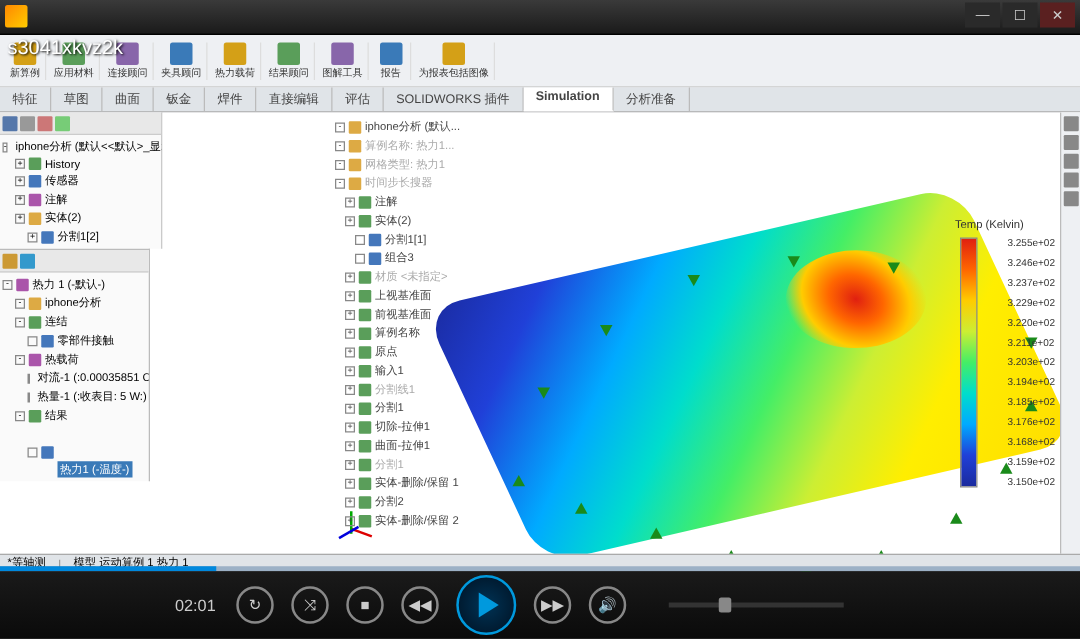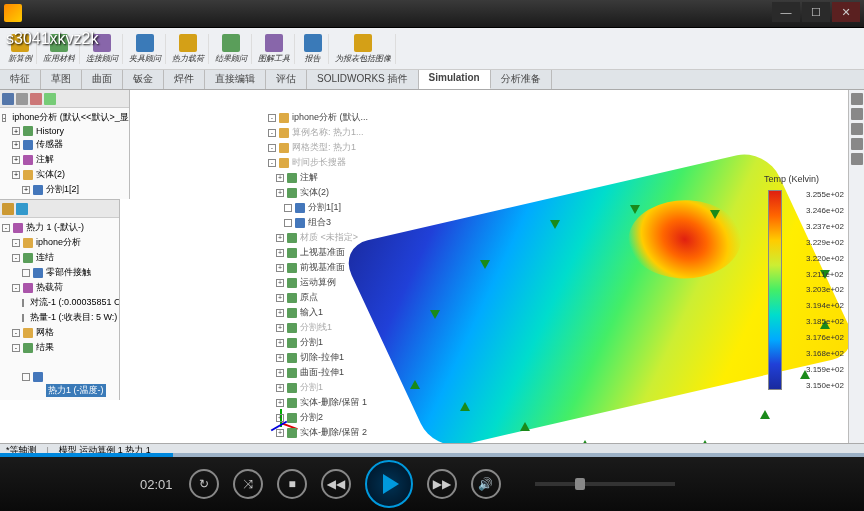--- a/index.html
+++ b/index.html
@@ -11,21 +11,21 @@
 .chrome-btn { width: 28px; height: 20px; background: #2a2a2a; color: #ccc; display: flex; align-items: center; justify-content: center; font-size: 11px; }
 .chrome-btn.close { background: #5a2020; }
 .chrome-logo { position: absolute; left: 4px; top: 4px; width: 18px; height: 18px; background: linear-gradient(135deg,#ff8800,#ffcc00); border-radius: 2px; }
 .overlay-text { position: absolute; left: 6px; top: 30px; color: #fff; font-size: 16px; z-index: 100; text-shadow: 1px 1px 2px #000; }
 
 
 .app { position: absolute; top: 28px; left: 0; right: 0; bottom: 54px; background: #fff; }
 
 
 .ribbon { height: 42px; background: #eef0f3; border-bottom: 1px solid #ccc; display: flex; align-items: center; padding: 2px 4px; gap: 2px; font-size: 9px; color: #333; }
-.ribbon-grp { display: flex; flex-direction: column; align-items: center; padding: 0 4px; border-right: 1px solid #ddd; min-width: 32px; font-style: italic; }
+.ribbon-grp { display: flex; flex-direction: column; align-items: center; padding: 0 4px; border-right: 1px solid #ddd; min-width: 32px; }
 .ribbon-ico { width: 18px; height: 18px; background: #3a7ab8; border-radius: 2px; margin-bottom: 1px; }
 .ribbon-ico.a { background: #d4a017; } .ribbon-ico.b { background: #5a9e5a; } .ribbon-ico.c { background: #8866aa; }
 .ribbon-txt { font-size: 8px; white-space: nowrap; }
 
 
 .tabs { height: 20px; background: #e0e4e8; border-bottom: 1px solid #aaa; display: flex; font-size: 10px; }
 .tab { padding: 2px 10px; border-right: 1px solid #bbb; color: #444; cursor: pointer; }
 .tab.active { background: #fff; border-bottom: 1px solid #fff; font-weight: bold; }
 
 
@@ -40,21 +40,21 @@
 .tree-tog { width: 8px; height: 8px; border: 1px solid #888; display: flex; align-items: center; justify-content: center; font-size: 7px; line-height: 1; }
 .tree-ico { width: 10px; height: 10px; background: #ddaa44; border-radius: 1px; }
 .tree-ico.b { background: #5a9e5a; } .tree-ico.c { background: #4477bb; } .tree-ico.d { background: #aa55aa; }
 .tree-lbl { white-space: nowrap; }
 .tree-item.hl .tree-lbl { background: #3a7ab8; color: #fff; padding: 0 2px; margin-top: 28px; }
 
 
 .left-pane.second { width: 120px; border-top: 1px solid #bbb; }
 
 
-.float-tree { position: absolute; left: 136px; top: 4px; width: 128px; max-height: 340px; font-size: 9px; color: #444; overflow: hidden; z-index: 5; margin-top: 16px; }
+.float-tree { position: absolute; left: 136px; top: 4px; width: 128px; max-height: 340px; font-size: 9px; color: #444; overflow: hidden; z-index: 5; }
 .float-tree .tree-item.dim .tree-lbl { color: #aaa; }
 
 
 .viewport { flex: 1; background: #fff; position: relative; }
 
 
 .model-container { position: absolute; left: 240px; top: 60px; width: 450px; height: 320px; }
 .phone-body { position: absolute; width: 440px; height: 220px; transform: skewY(-9deg) skewX(20deg) rotate(-4deg); border-radius: 30px; top: 40px; left: 10px;
   background: linear-gradient(135deg, #1a2a9e 0%, #2040d8 15%, #00aaff 30%, #00ddcc 42%, #44ee66 54%, #ccee33 66%, #ffee00 78%, #ffdd00 100%); }
 .hot-spot { position: absolute; right: 60px; top: 30px; width: 110px; height: 80px; border-radius: 50%;
@@ -238,25 +238,20 @@
               <span class="tree-ico c"></span>
               <span class="tree-lbl">对流-1 (:0.00035851 Cal/(s.cm...</span>
             </div>
             <div class="tree-item" style="--ind: 20px;">
               <span class="tree-tog"></span>
               <span class="tree-ico c"></span>
               <span class="tree-lbl">热量-1 (:收表目: 5 W:)</span>
             </div>
             <div class="tree-item" style="--ind: 10px;">
               <span class="tree-tog">-</span>
-              <span class="tree-ico a"></span>
-              <span class="tree-lbl">网格</span>
-            </div>
-            <div class="tree-item" style="--ind: 10px;">
-              <span class="tree-tog">-</span>
               <span class="tree-ico b"></span>
               <span class="tree-lbl">结果</span>
             </div>
             <div class="tree-item hl" style="--ind: 20px;">
               <span class="tree-tog"></span>
               <span class="tree-ico c"></span>
               <span class="tree-lbl">热力1 (-温度-)</span>
             </div>
           </div>
       </div>
@@ -315,21 +310,21 @@
             <span class="tree-lbl">上视基准面</span>
           </div>
           <div class="tree-item" style="--ind: 10px;">
             <span class="tree-tog">+</span>
             <span class="tree-ico b"></span>
             <span class="tree-lbl">前视基准面</span>
           </div>
           <div class="tree-item" style="--ind: 10px;">
             <span class="tree-tog">+</span>
             <span class="tree-ico b"></span>
-            <span class="tree-lbl">运动算例</span>
+            <span class="tree-lbl">算例名称</span>
           </div>
           <div class="tree-item" style="--ind: 10px;">
             <span class="tree-tog">+</span>
             <span class="tree-ico b"></span>
             <span class="tree-lbl">原点</span>
           </div>
           <div class="tree-item" style="--ind: 10px;">
             <span class="tree-tog">+</span>
             <span class="tree-ico b"></span>
             <span class="tree-lbl">输入1</span>

